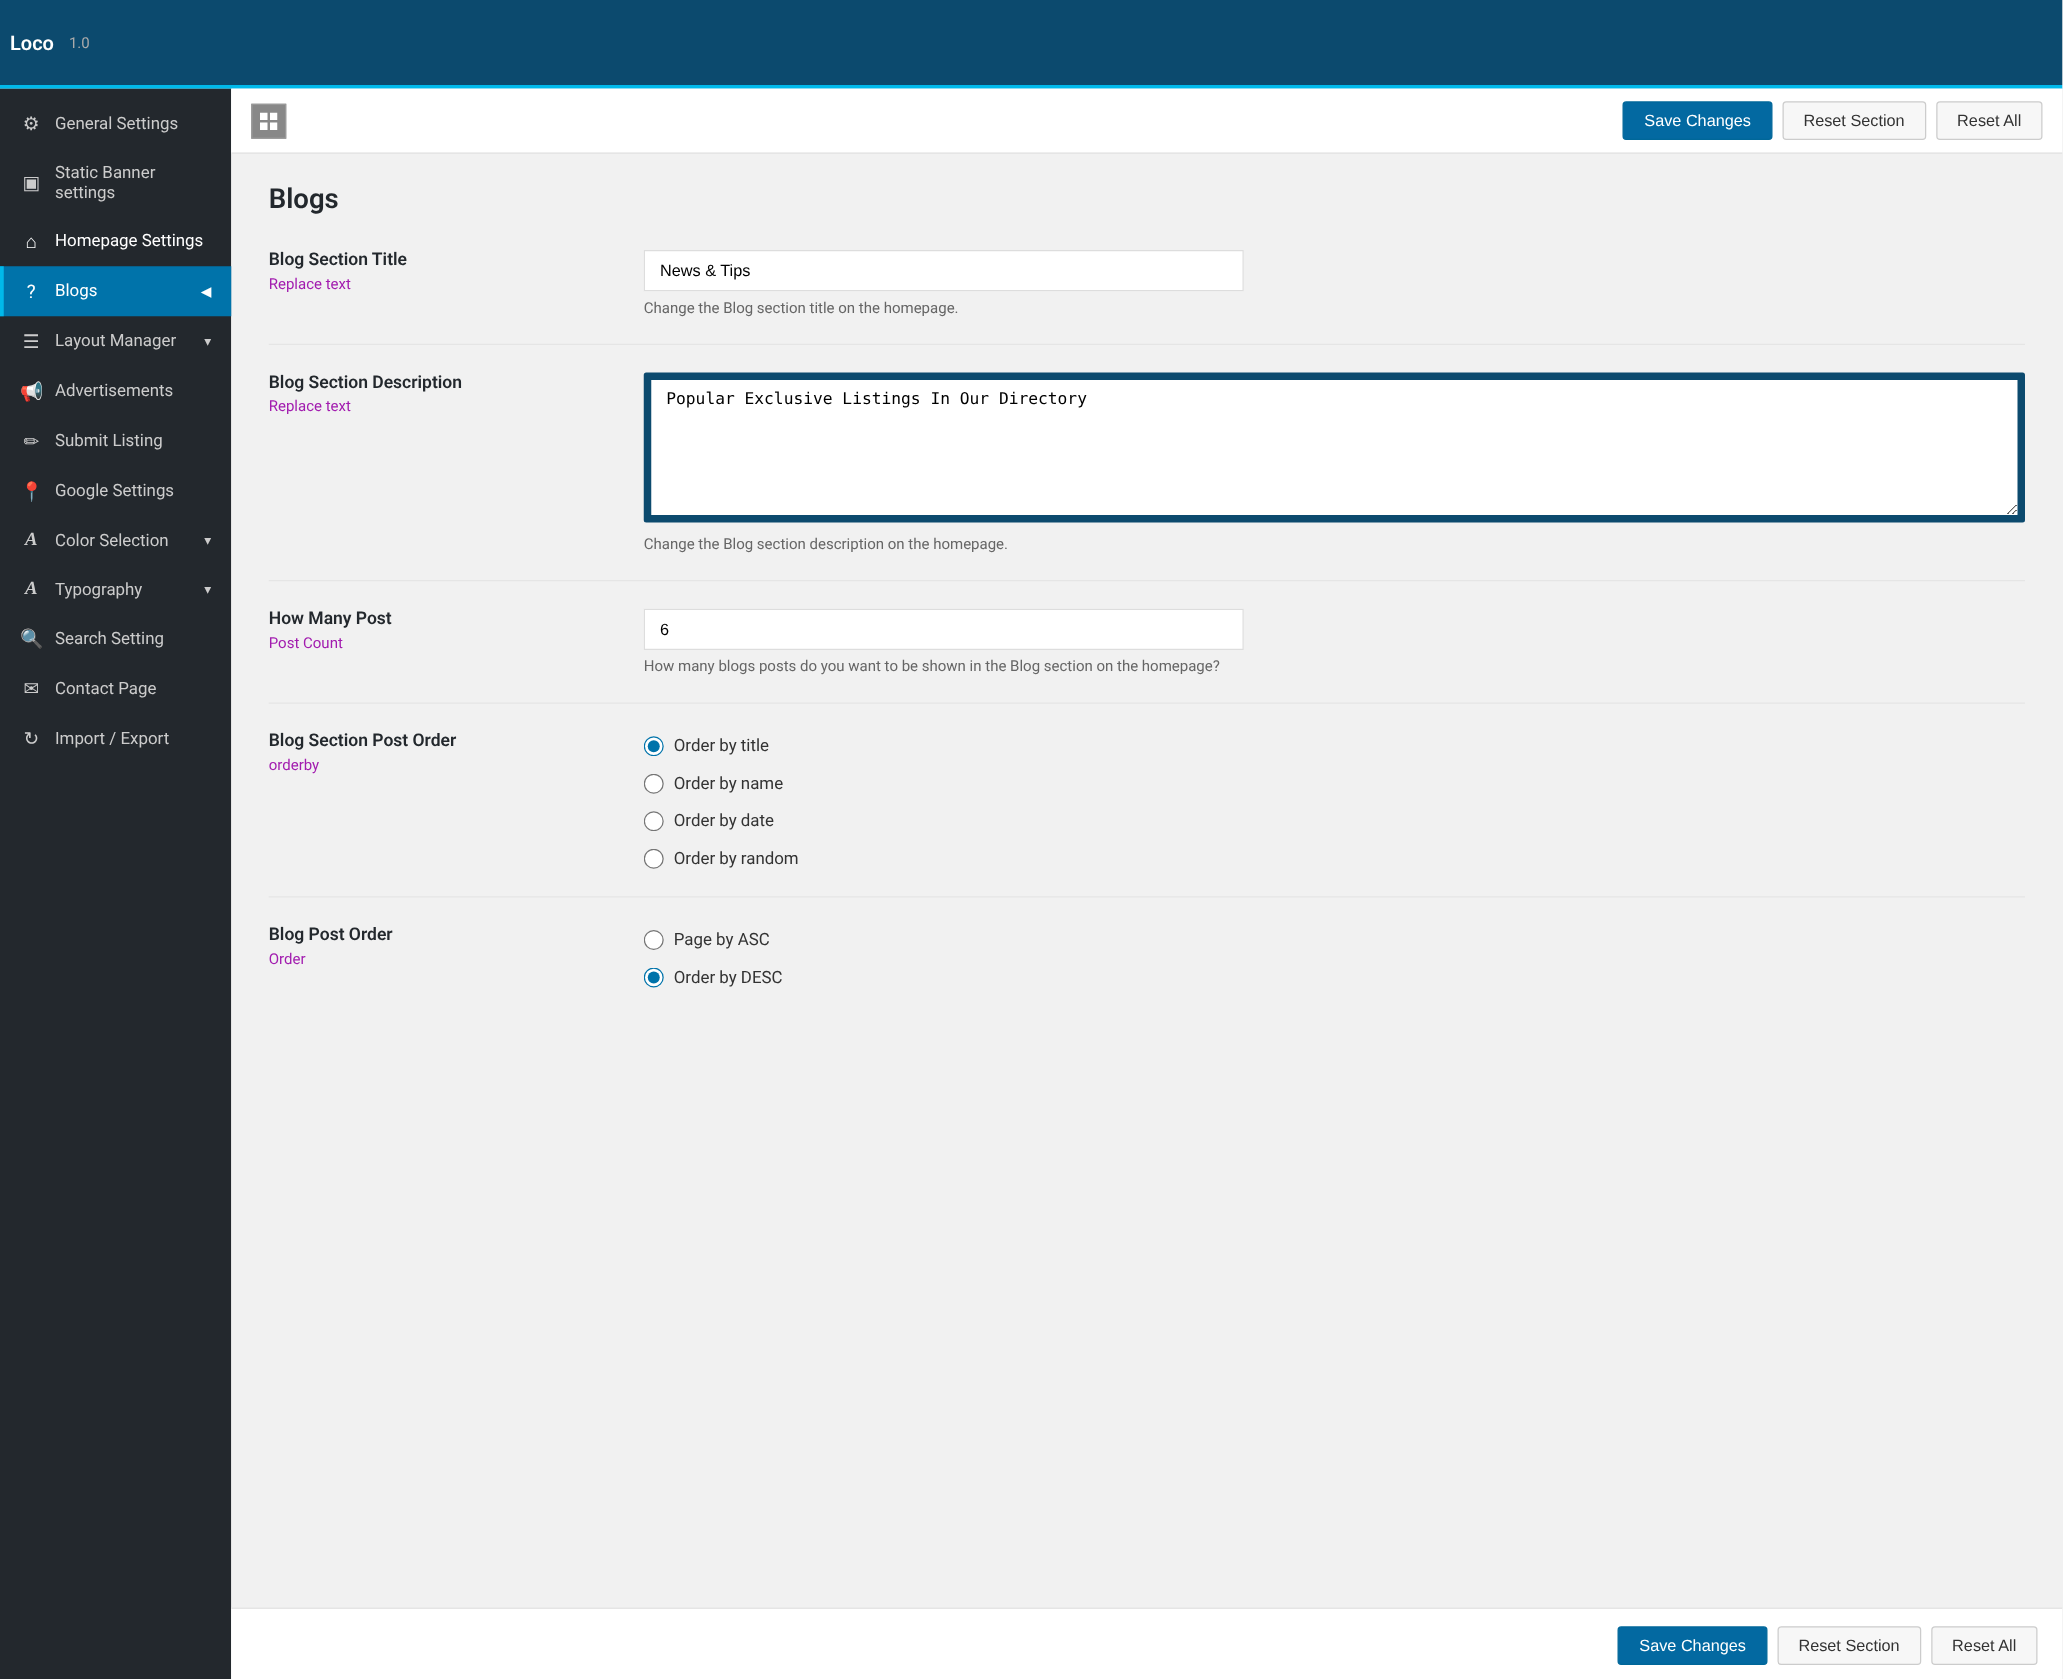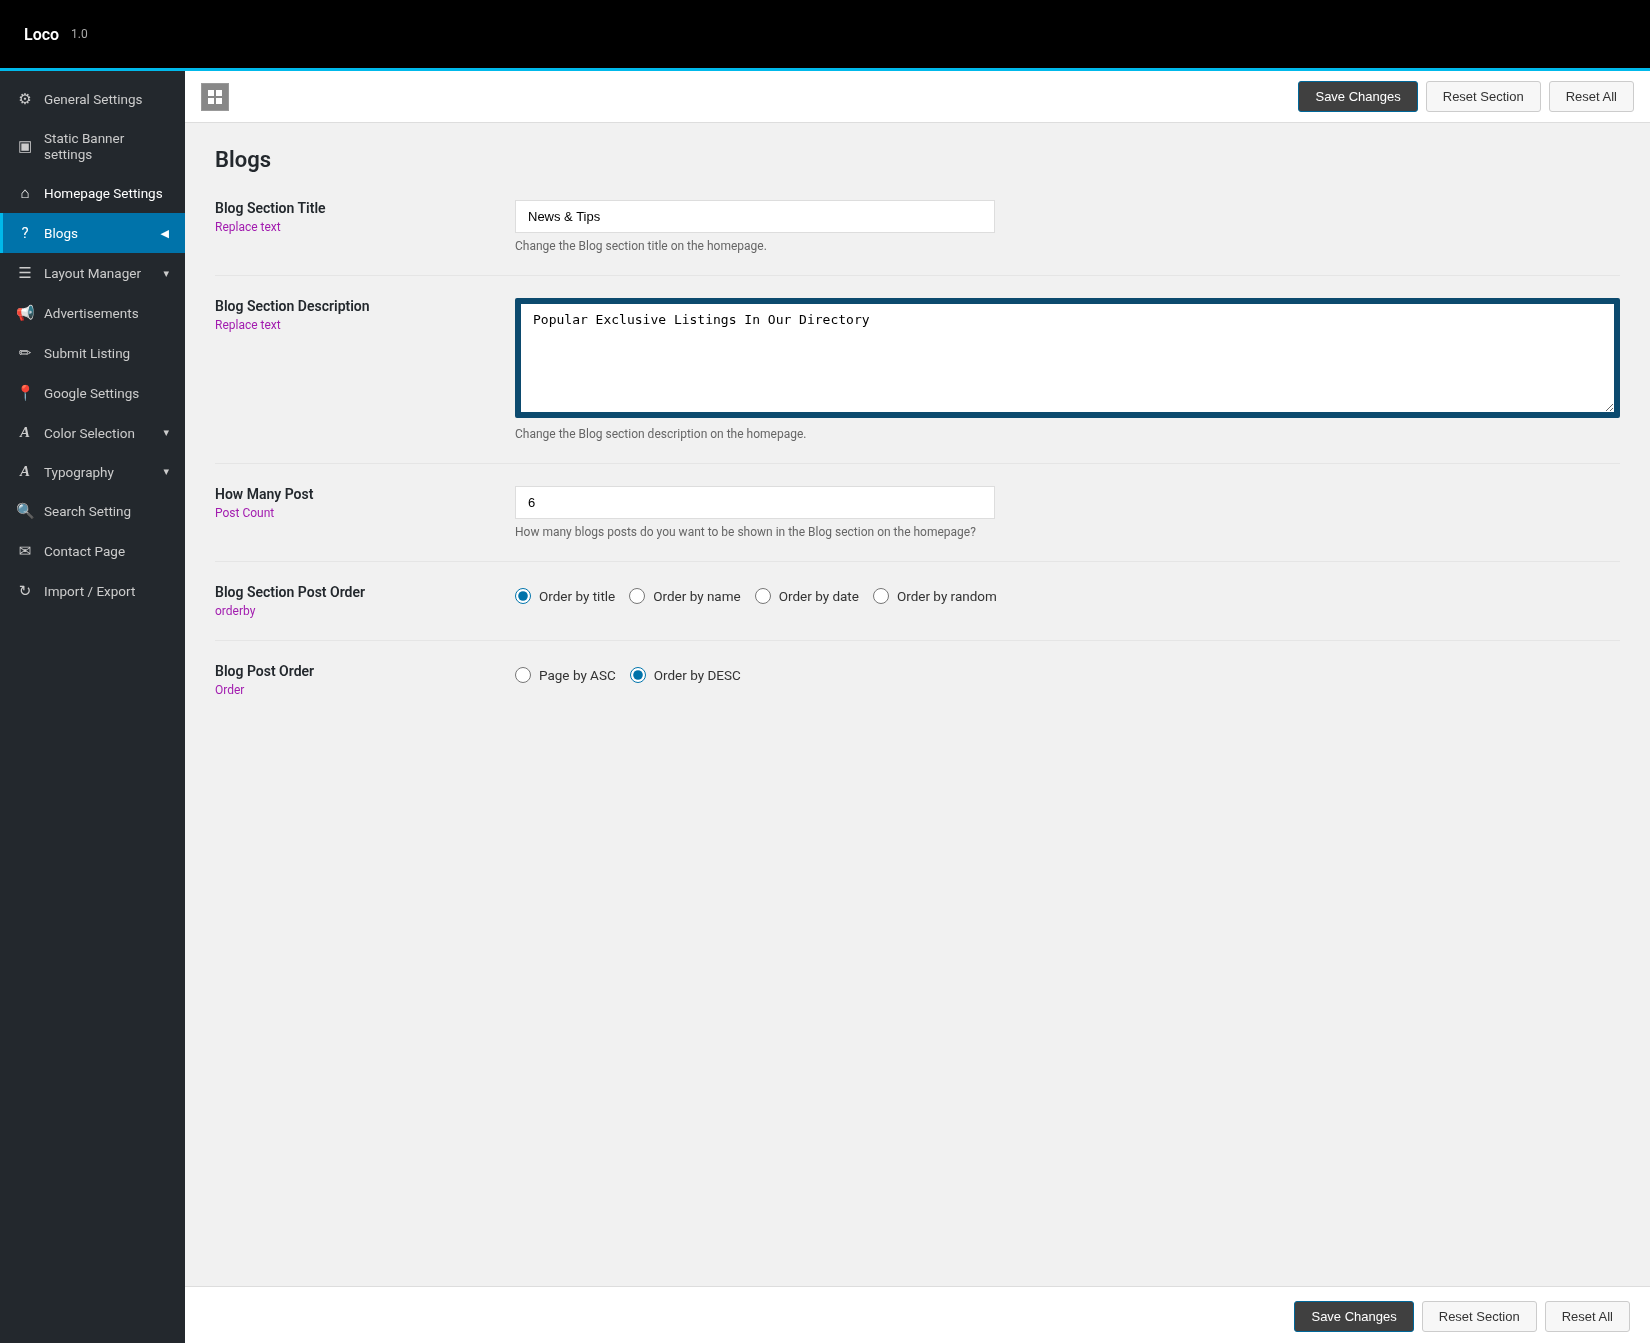--- a/index.html
+++ b/index.html
@@ -1,25 +1,25 @@
 <!DOCTYPE html>
 <html><head>
   <meta charset="utf-8">
   <style>
     * { box-sizing: border-box; margin: 0; padding: 0; }
     body { font-family: -apple-system, BlinkMacSystemFont, "Segoe UI", Roboto, sans-serif; font-size: 14px; background: #f1f1f1; color: #333; }
 
     
     .top-bar {
-      background: #000000;
+      background: #0c4a6e;
       color: #fff;
       height: 68px;
       display: flex;
       align-items: center;
-      padding: 0 24px;
+      padding: 0 8px;
       font-size: 16px;
       font-weight: 600;
     }
     .top-bar .logo { display: flex; align-items: center; gap: 8px; }
     .top-bar .version { font-size: 12px; color: #aaa; font-weight: normal; margin-left: 4px; }
 
     
     .layout { display: flex; min-height: calc(1343px - 68px); }
 
     
@@ -88,21 +88,21 @@
     .btn {
       padding: 7px 16px;
       border: 1px solid #ccc;
       border-radius: 3px;
       cursor: pointer;
       font-size: 13px;
       background: #f7f7f7;
       color: #333;
     }
     .btn-primary {
-      background: #404040;
+      background: #0369a1;
       color: #fff;
       border-color: #006799;
       text-align: center;
     }
 
     
     .content {
       padding: 24px 30px;
       flex: 1;
     }
@@ -167,21 +167,21 @@
       font-size: 13px;
       width: 100%;
       min-height: 120px;
       border-radius: 2px;
       outline: none;
       background: #fff;
       resize: vertical;
     }
 
     
-    .radio-group { display: flex; flex-direction: row; gap: 14px; margin-top: 4px; }
+    .radio-group { display: flex; flex-direction: column; gap: 14px; margin-top: 4px; }
     .radio-item { display: flex; align-items: center; gap: 8px; cursor: pointer; font-size: 13.5px; }
     .radio-item input[type="radio"] {
       width: 16px; height: 16px;
       accent-color: #0073aa;
       cursor: pointer;
     }
 
     
     .bottom-actions {
       background: #fff;

